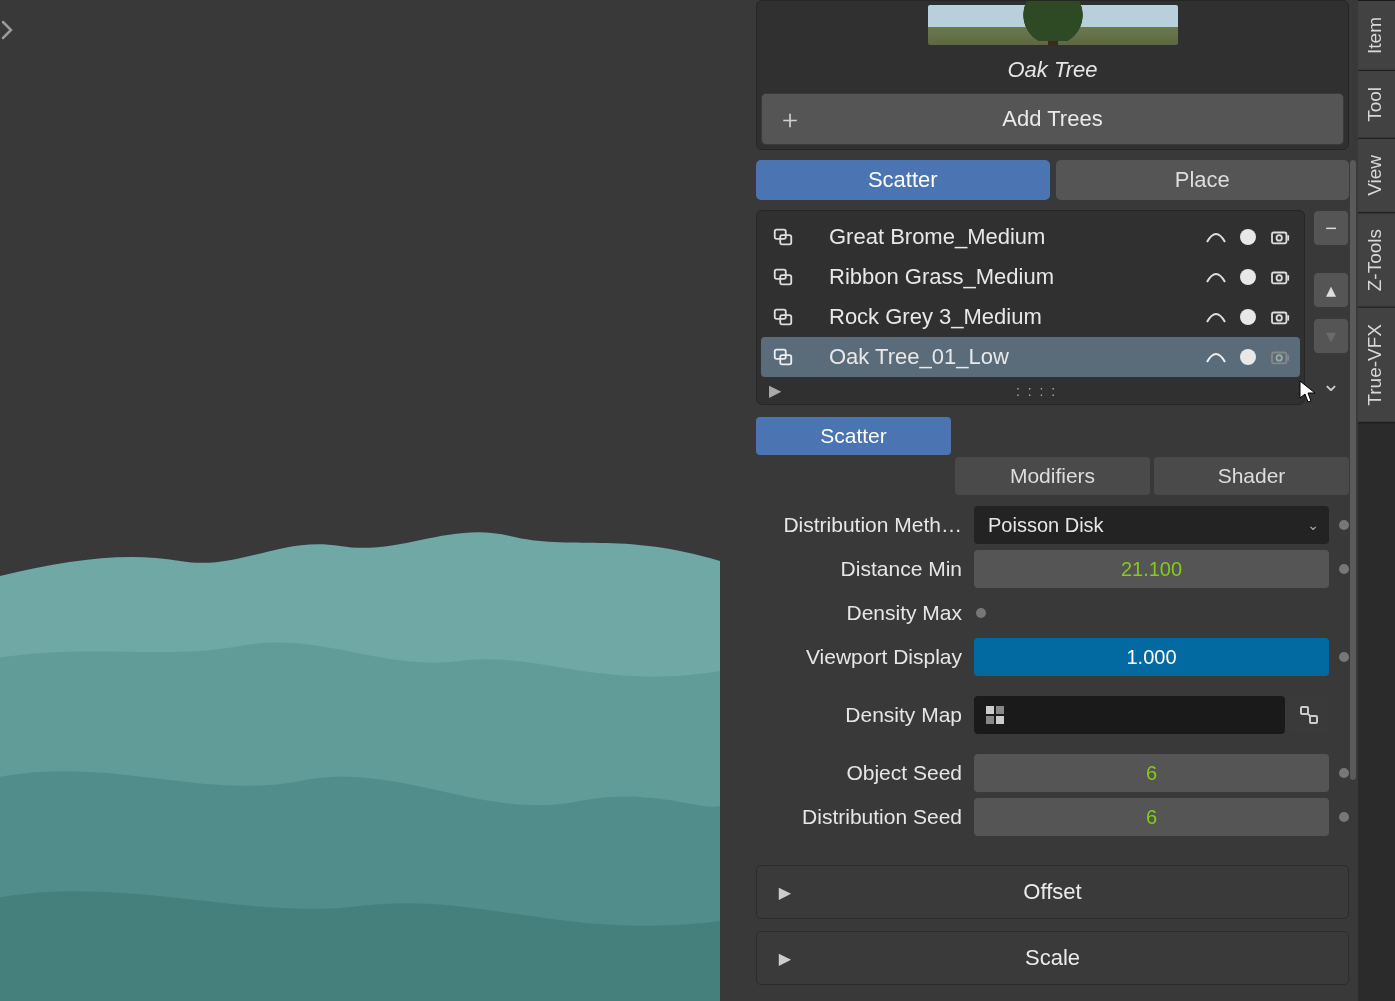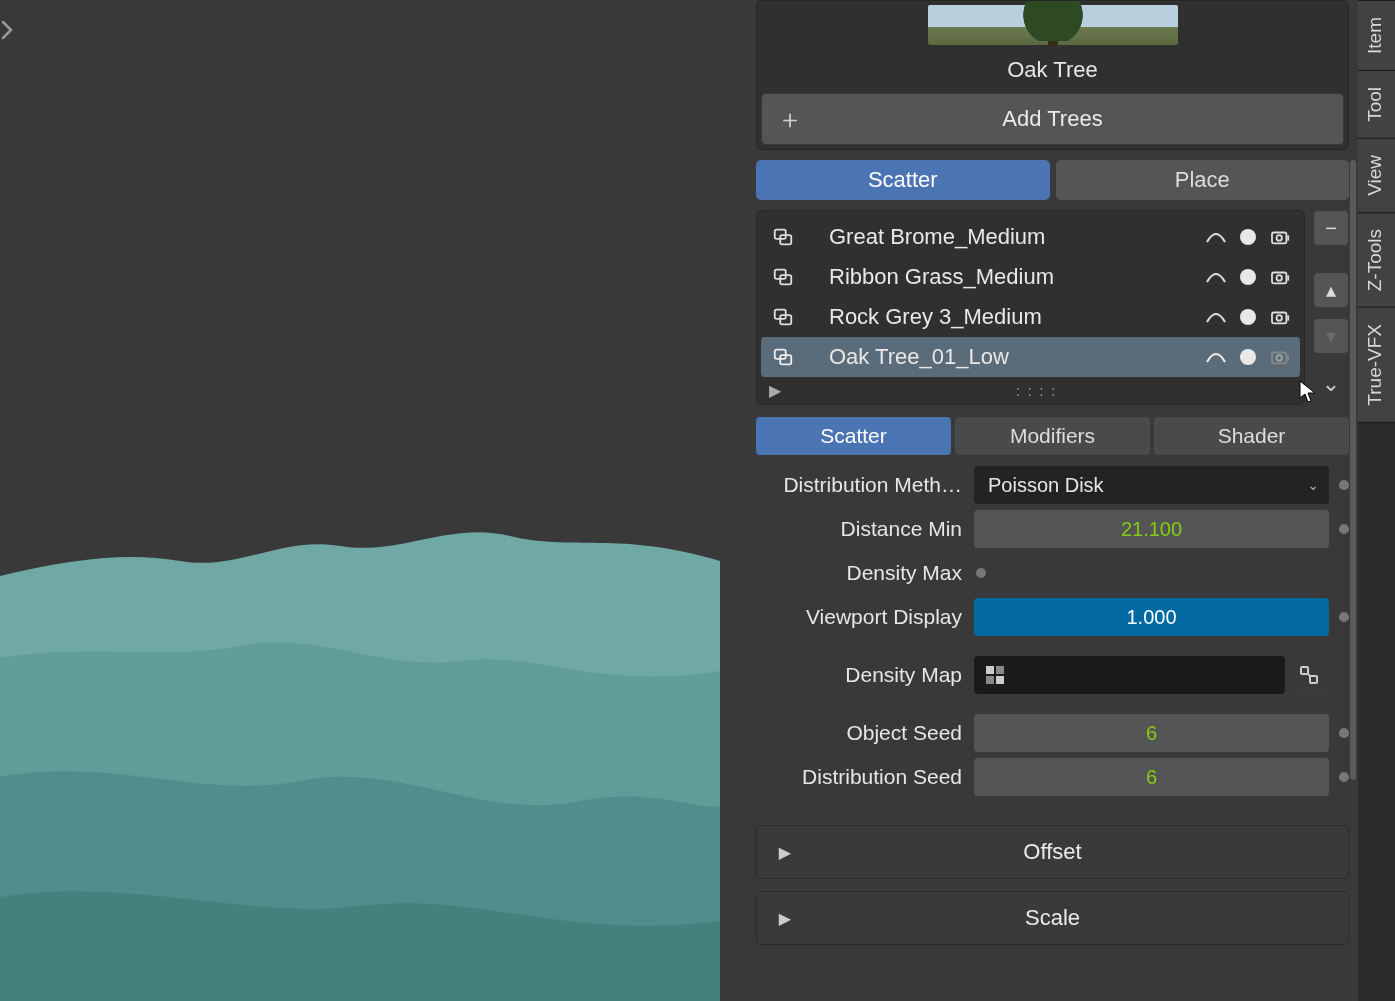--- a/index.html
+++ b/index.html
@@ -12,21 +12,21 @@
   .panel { width: 611px; height: 100%; background: #393939; padding: 0 9px 0 9px; overflow: hidden; position: relative; }
   .scroll-ind { position: absolute; right: 2px; top: 160px; width: 6px; height: 620px; background: #5a5a5a; border-radius: 3px; }
   .side-tabs { width: 37px; background: #2b2b2b; display: flex; flex-direction: column; }
   .side-tab { writing-mode: vertical-rl; transform: rotate(180deg); padding: 16px 6px; font-size: 19px; color: #d8d8d8; text-align: center; border-bottom: 1px solid #1a1a1a; cursor: pointer; background: #424242; }
   .side-tab.dim { background: #2b2b2b; color: #9a9a9a; }
 
   .asset-box { background: #303030; border: 1px solid #262626; border-radius: 6px; padding: 4px; margin-bottom: 10px; }
   .thumb { width: 250px; height: 40px; margin: 0 auto 6px auto; background: linear-gradient(to bottom, #b8d0dc 0%, #b8d0dc 55%, #6b7850 55%, #5b6840 100%); position: relative; border-radius: 2px; }
   .thumb::after { content:""; position:absolute; left:50%; top:-4px; transform:translateX(-50%); width:120px; height:40px; background: radial-gradient(circle at 50% 35%, #2e4a25 0%, #2e4a25 45%, transparent 46%); }
   .thumb-trunk { position:absolute; left:50%; bottom:0; transform:translateX(-50%); width:10px; height:18px; background:#3a2a18; }
-  .asset-label { text-align: center; font-size: 22px; color: #e6e6e6; padding: 6px 0 10px 0; }
+  .asset-label { text-align: center; font-size: 22px; color: #e6e6e6; padding: 6px 0 10px 0; font-style: italic; }
   .add-btn { display:flex; align-items:center; background:#555; border:1px solid #3a3a3a; border-radius:5px; height:52px; cursor:pointer; }
   .add-btn .plus { width:56px; text-align:center; font-size:26px; color:#cfcfcf; font-weight:300; }
   .add-btn .lbl { flex:1; text-align:center; font-size:22px; color:#eaeaea; padding-right:56px; }
 
   .mode-tabs { display:flex; gap:6px; margin-bottom:10px; }
   .mode-tab { flex:1; height:40px; border-radius:5px; display:flex; align-items:center; justify-content:center; font-size:22px; cursor:pointer; }
   .mode-tab.active { background:#4b74b3; color:#fff; }
   .mode-tab.inactive { background:#555; color:#ddd; }
 
   .list-area { display:flex; gap:8px; margin-bottom:12px; }
@@ -45,21 +45,21 @@
   .list-footer .play { font-size:16px; }
   .list-footer .grip { flex:1; text-align:center; letter-spacing:2px; font-size:14px; }
   .side-btns { width:36px; display:flex; flex-direction:column; gap:10px; }
   .sq-btn { width:36px; height:36px; background:#555; border:1px solid #3a3a3a; border-radius:5px; display:flex; align-items:center; justify-content:center; font-size:20px; color:#ddd; cursor:pointer; }
   .sq-btn.dim { color:#6a6a6a; }
   .chev-down { width:36px; height:28px; display:flex; align-items:center; justify-content:center; color:#ccc; font-size:22px; margin-top:6px; cursor:pointer; }
 
   .sub-tabs { display:flex; gap:4px; margin-bottom:10px; }
   .sub-tab { flex:1; height:38px; border-radius:4px; display:flex; align-items:center; justify-content:center; font-size:21px; cursor:pointer; }
   .sub-tab.active { background:#4b74b3; color:#fff; }
-  .sub-tab.inactive { background:#4a4a4a; color:#ddd; }
+  .sub-tab.inactive { background:#4a4a4a; color:#ddd;margin-top:40px; }
 
   .prop { display:flex; align-items:center; height:40px; margin-bottom:4px; gap:8px; }
   .prop-label { width:210px; text-align:right; font-size:21px; color:#e6e6e6; padding-right:4px; overflow:hidden; text-overflow:ellipsis; white-space:nowrap; }
   .prop-field { flex:1; height:38px; border-radius:4px; display:flex; align-items:center; justify-content:center; font-size:20px; position:relative; }
   .field-num { background:#555; color:#84cc16; }
   .field-num.full { background:#0369a1; color:#fff; }
   .field-select { background:#232323; color:#e6e6e6; justify-content:flex-start; padding:0 34px 0 14px; }
   .field-select .caret { position:absolute; right:10px; font-size:14px; color:#aaa; }
   .field-map { background:#1a1a1a; justify-content:flex-start; padding-left:10px; gap:10px; }
   .map-side { width:40px; height:38px; background:#3a3a3a; border-radius:4px; display:flex; align-items:center; justify-content:center; }

